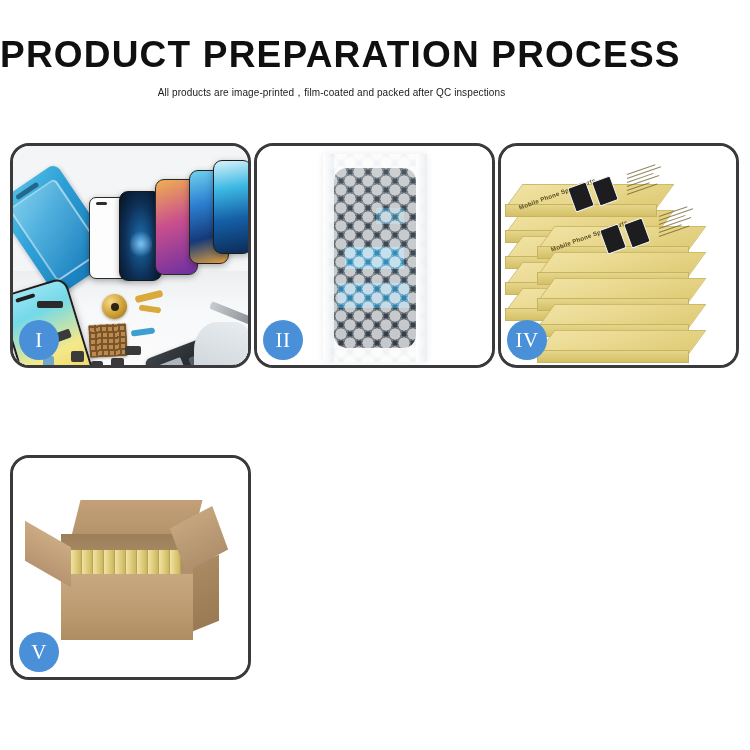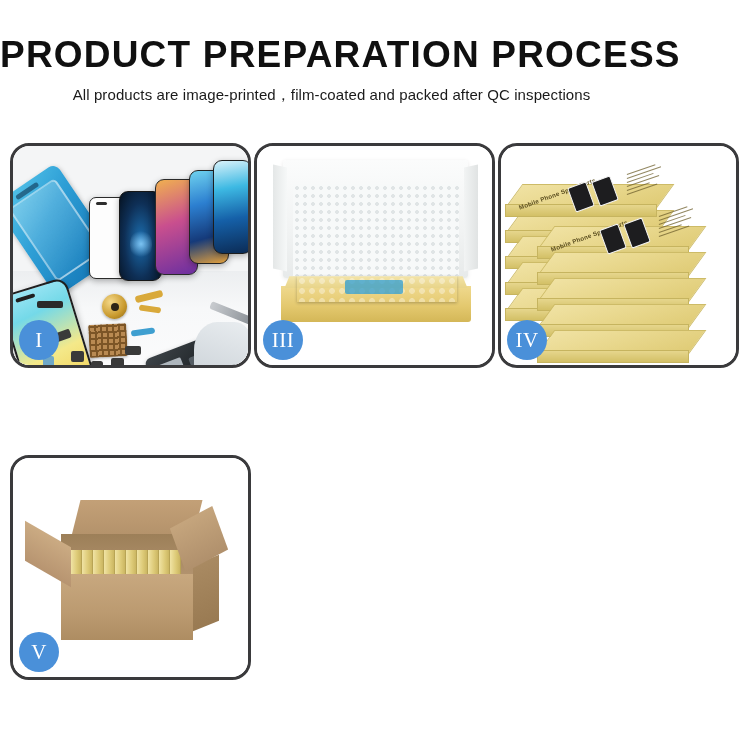--- a/index.html
+++ b/index.html
@@ -27,21 +27,21 @@
     font-size: 37px;
     font-weight: 700;
     letter-spacing: 1.2px;
     color: #101010;
     line-height: 1.05;
     white-space: nowrap;
   }
   .subtitle {
     margin-top: 11px;
     font-family: "Liberation Sans", sans-serif;
-    font-size: 15px;
+    font-size: 10px;
     font-weight: 400;
     color: #1a1a1a;
     letter-spacing: 0.1px;
     white-space: nowrap;
   }
 
   
   .grid {
     position: absolute;
     left: 10px;
@@ -310,36 +310,37 @@
       <div class="sm s5"></div>
       <div class="sm s6"></div>
 
       <div class="tool"></div>
 
       <div class="hand"></div>
     </div>
     <div class="badge">I</div>
   </div>
 
-
   <div class="panel">
     <div class="panel-inner">
-      <div class="p3-bg"></div>
-      <div class="p3-lid"></div>
-      <div class="p3-foam"></div>
-      <div class="p3-box">
-        <div class="p3-front"></div>
-        <div class="p3-rim"></div>
-        <div class="p3-prod">
-          <div class="p3-prod-blue"></div>
+      <div class="p2-bg"></div>
+      <div class="wrap">
+        <div class="wrap-inner">
+          <div class="wrap-blue3"></div>
+          <div class="wrap-blue1"></div>
+          <div class="wrap-blue2"></div>
         </div>
+        <div class="bubbles"></div>
+        <div class="wrap-seal-l"></div>
+        <div class="wrap-seal-r"></div>
       </div>
     </div>
-    <div class="badge">III</div>
+    <div class="badge">II</div>
   </div>
+
 
   <div class="panel">
     <div class="panel-inner">
       <div class="p4-bg"></div>
       <div class="stack">
 
         <div class="ybox" style="left:0px; top:42px;">
             <div class="top"></div>
             <div class="front"></div>
           </div>

